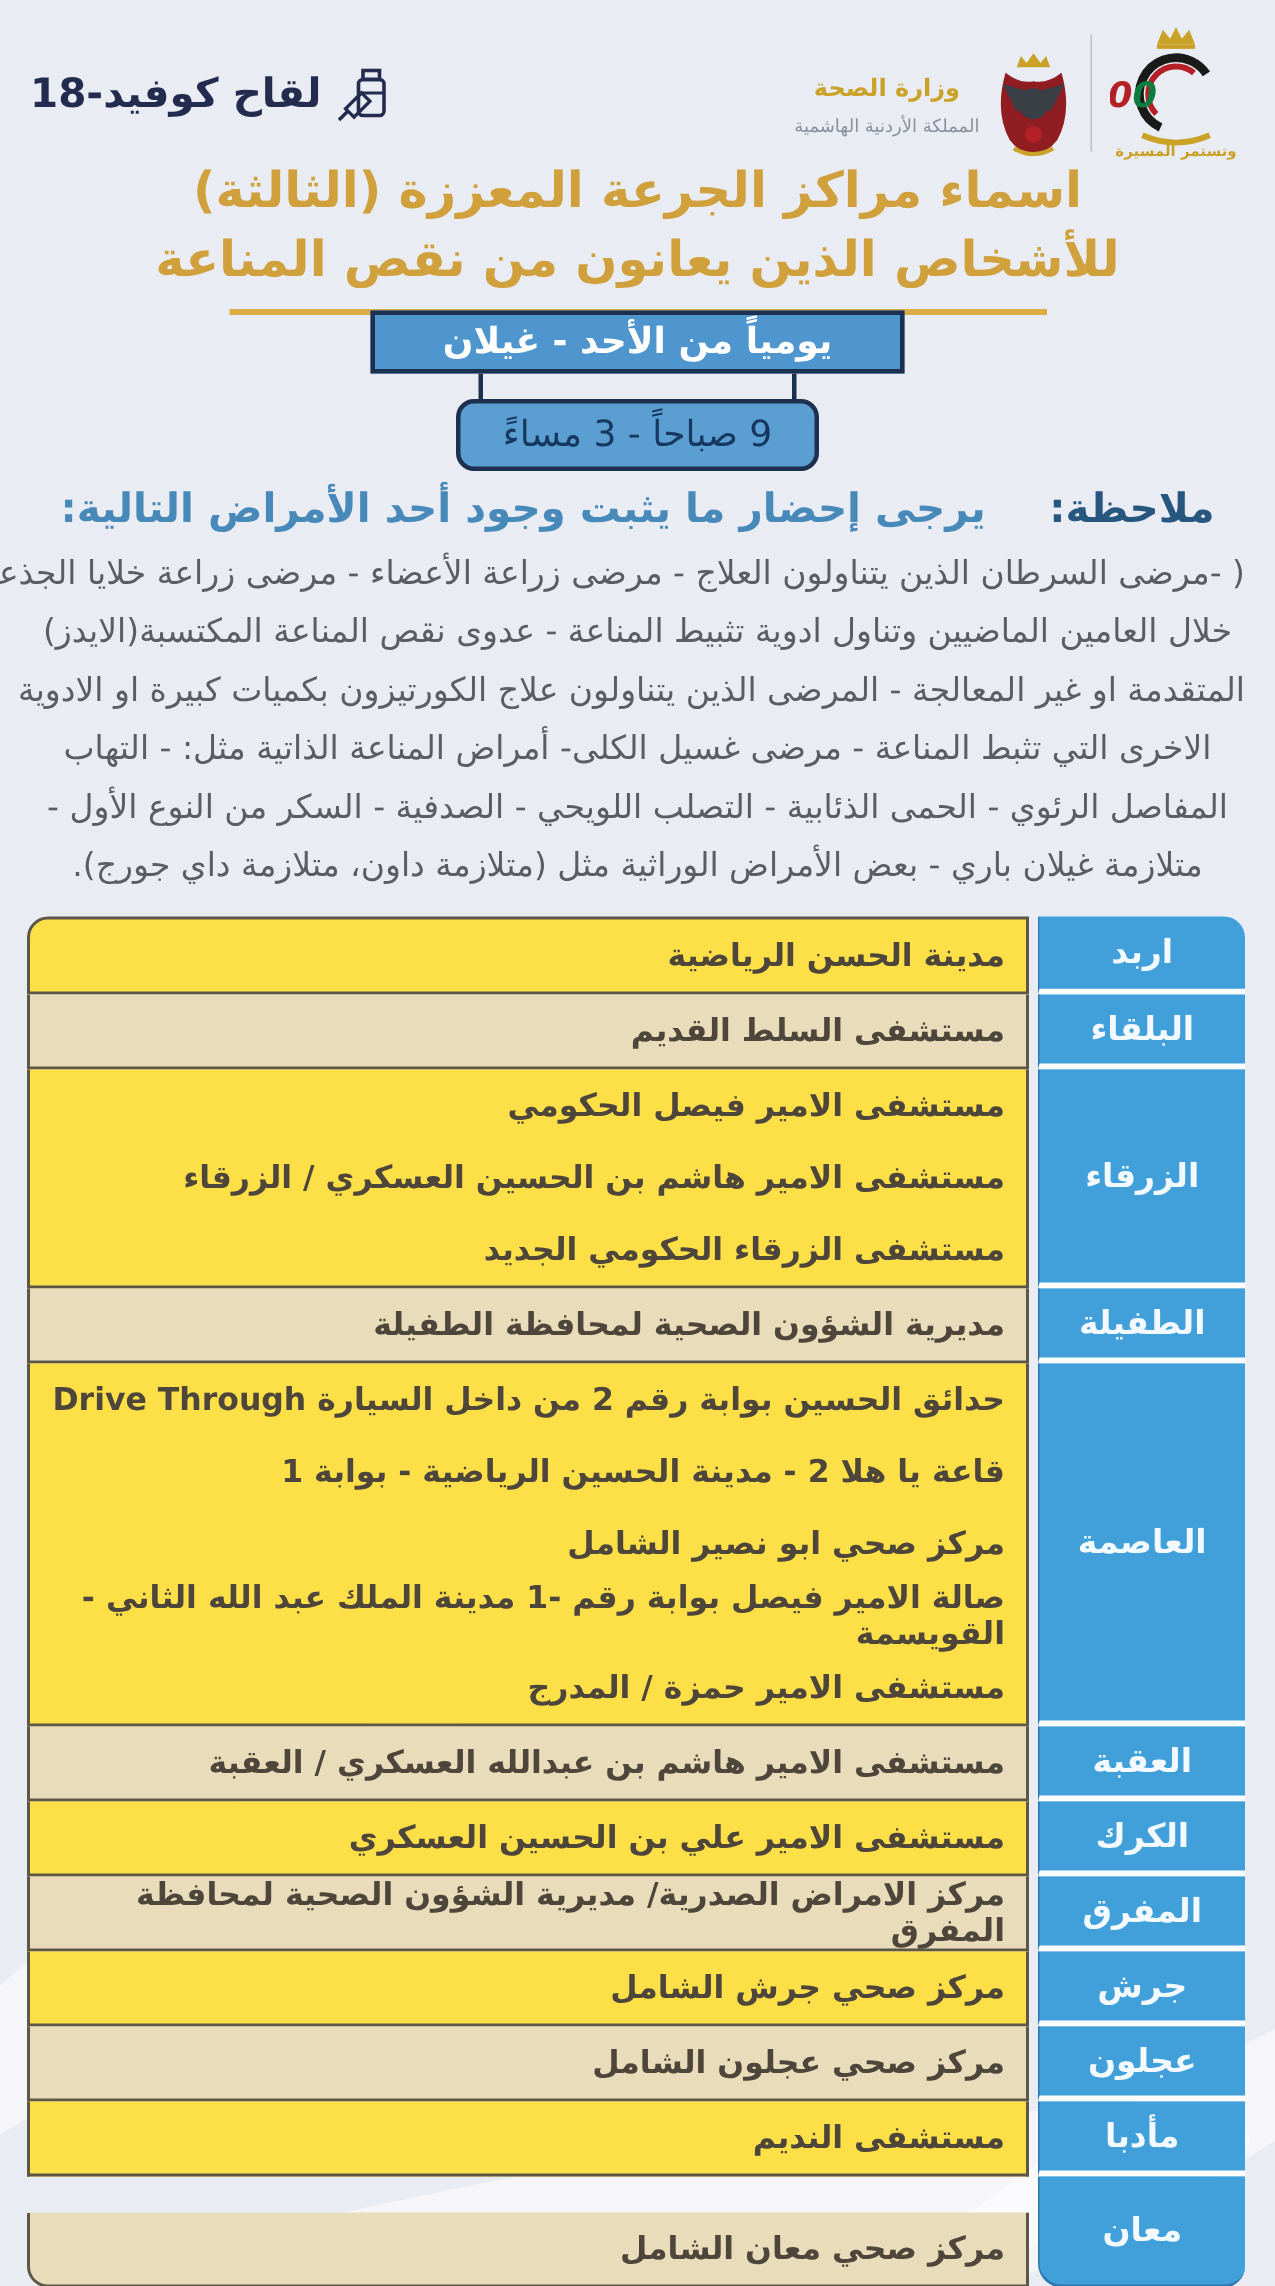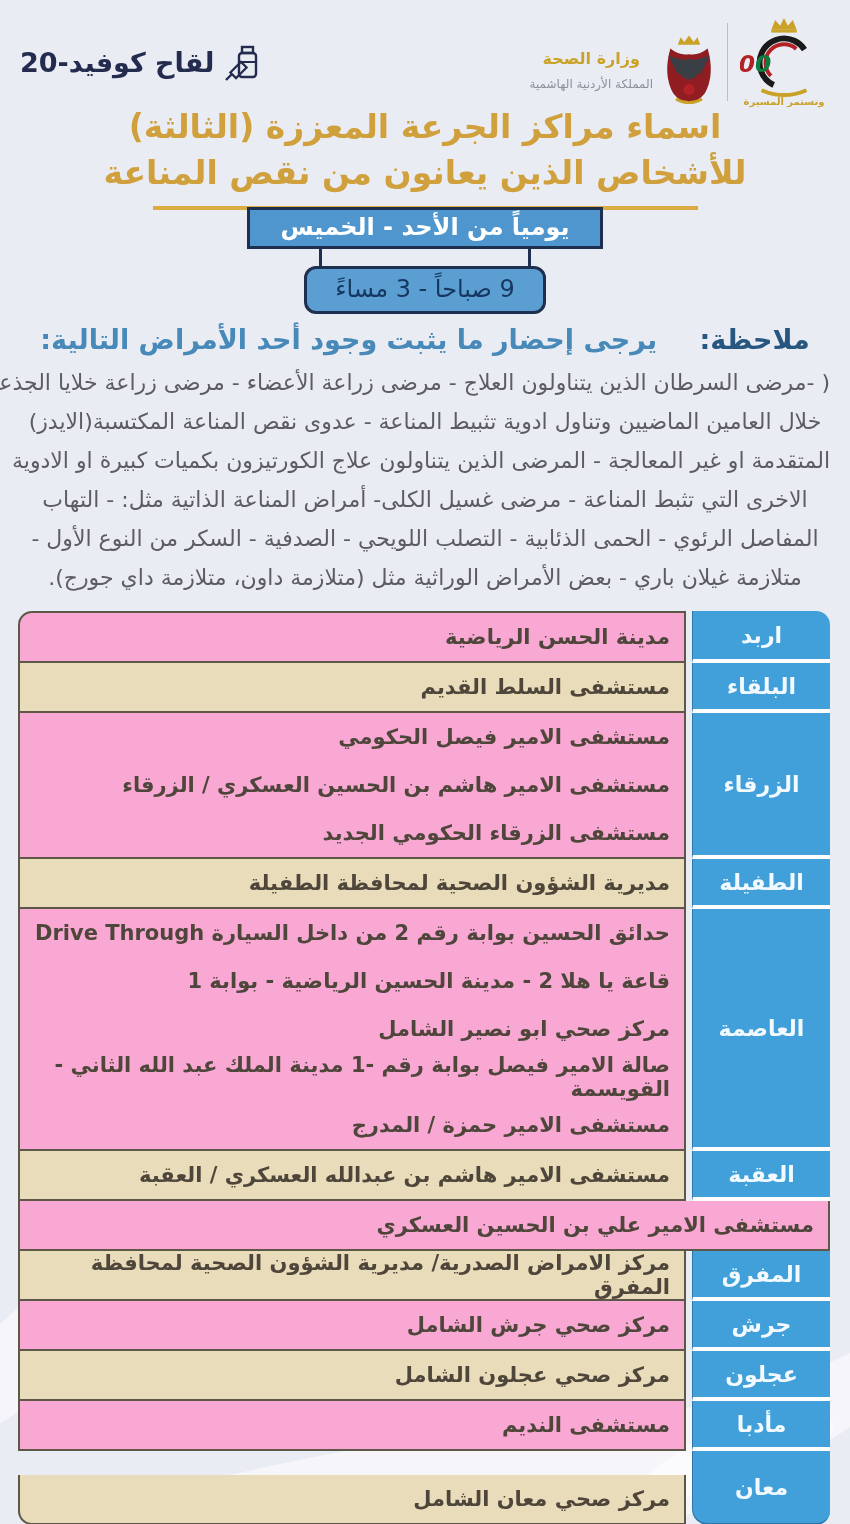--- a/index.html
+++ b/index.html
@@ -56,21 +56,21 @@
   .trow { display:flex; gap:6px; align-items:stretch; }
   .gov {
     width:138px; background:#41a0da; color:#f2f9ff; font-weight:bold; font-size:22px;
     display:flex; align-items:center; justify-content:center; flex:none;
     border-bottom:4px solid #fdfdfd; border-left:1px solid #2e77ad;
   }
   .trow:last-child .gov { border-bottom:2px solid #2e77ad; border-bottom-left-radius:16px; }
   .trow:first-child .gov { border-top-right-radius:14px; }
   .trow:last-child .gov  { border-bottom-right-radius:14px; }
   .centers {
-    flex:1; background:#f9a8d4; border:2px solid #5c5747; border-top-width:0;
+    flex:1; background:#fde047; border:2px solid #5c5747; border-top-width:0;
     display:flex; flex-direction:column; justify-content:center;
   }
   .trow:first-child .centers { border-top-width:2px; border-top-left-radius:14px; }
   .trow:last-child .centers { border-bottom-left-radius:14px;margin-top:24px; }
   .trow.alt .centers { background:#e9dcba; }
   .line {
     min-height:48px; display:flex; align-items:center; padding:0 14px;
     color:#4e463a; font-weight:bold; font-size:21px;
   }
 </style>
@@ -118,31 +118,31 @@
       </div>
 
       <div class="covid-label">
         <svg width="44" height="44" viewBox="0 0 44 44">
           <rect x="17" y="13" width="17" height="24" rx="3" fill="none" stroke="#232c4e" stroke-width="2.4"></rect>
           <rect x="20" y="7" width="11" height="6" fill="none" stroke="#232c4e" stroke-width="2.4"></rect>
           <line x1="17" y1="22" x2="34" y2="22" stroke="#232c4e" stroke-width="2"></line>
           <rect x="9" y="26" width="15" height="8" transform="rotate(-45 16.5 30)" fill="none" stroke="#232c4e" stroke-width="2.2"></rect>
           <line x1="4" y1="40" x2="10" y2="34" stroke="#232c4e" stroke-width="2.4"></line>
         </svg>
-        <span class="txt">لقاح كوفيد-20</span>
+        <span class="txt">لقاح كوفيد-18</span>
       </div>
     </div>
 
     <div class="title">
       <div>اسماء مراكز الجرعة المعززة (الثالثة)</div>
       <div>للأشخاص الذين يعانون من نقص المناعة</div>
     </div>
     <div class="gold-line"></div>
 
-    <div class="days-bar">يومياً من الأحد - الخميس</div>
+    <div class="days-bar">يومياً من الأحد - غيلان</div>
     <div class="connectors">
         <div></div>
         <div></div>
       </div>
     <div class="hours-box">9 صباحاً - 3 مساءً</div>
 
     <div class="note">
       <span class="lbl">ملاحظة:</span><span> يرجى إحضار ما يثبت وجود أحد الأمراض التالية:</span>
     </div>
 
@@ -199,20 +199,21 @@
       </div>
 
       <div class="trow alt">
         <div class="gov">العقبة</div>
         <div class="centers">
             <div class="line">مستشفى الامير هاشم بن عبدالله العسكري / العقبة</div>
           </div>
       </div>
 
       <div class="trow">
+        <div class="gov">الكرك</div>
         <div class="centers">
             <div class="line">مستشفى الامير علي بن الحسين العسكري</div>
           </div>
       </div>
 
       <div class="trow alt">
         <div class="gov">المفرق</div>
         <div class="centers">
             <div class="line">مركز الامراض الصدرية/ مديرية الشؤون الصحية لمحافظة المفرق</div>
           </div>

